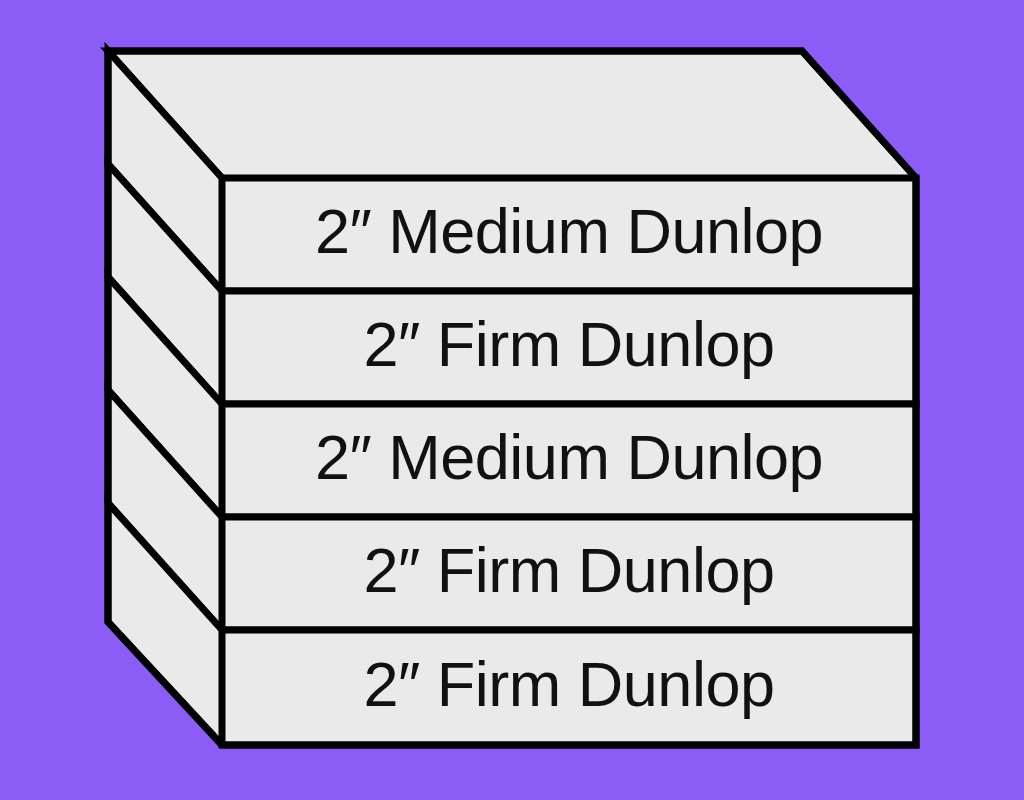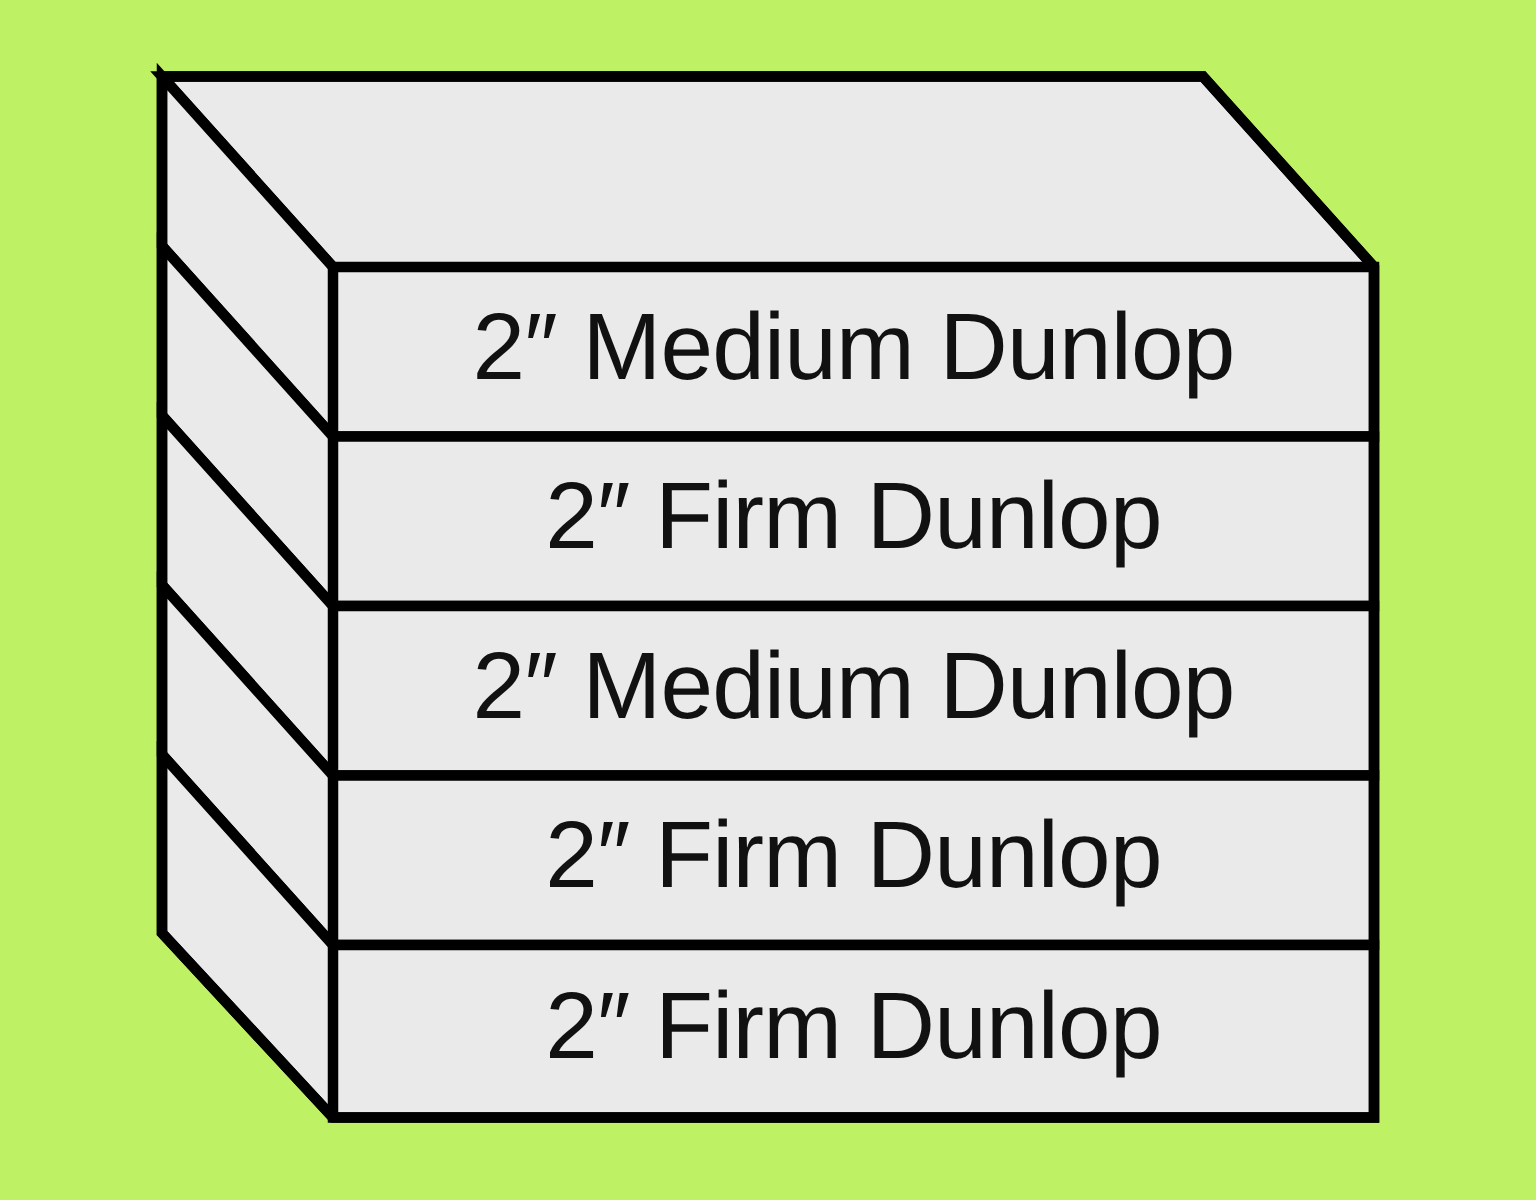--- a/index.html
+++ b/index.html
@@ -10,21 +10,21 @@
   body {
     width: 1024px;
     height: 800px;
     overflow: hidden;
     font-family: "Liberation Sans", sans-serif;
   }
   #diagram-root {
     position: relative;
     width: 1024px;
     height: 800px;
-    background: #bef264;
+    background: #8b5cf6;
   }
   svg#foam-svg {
     display: block;
     width: 1024px;
     height: 800px;
   }
   .face-fill {
     fill: #eaeaea;
   }
   .face-stroke {

